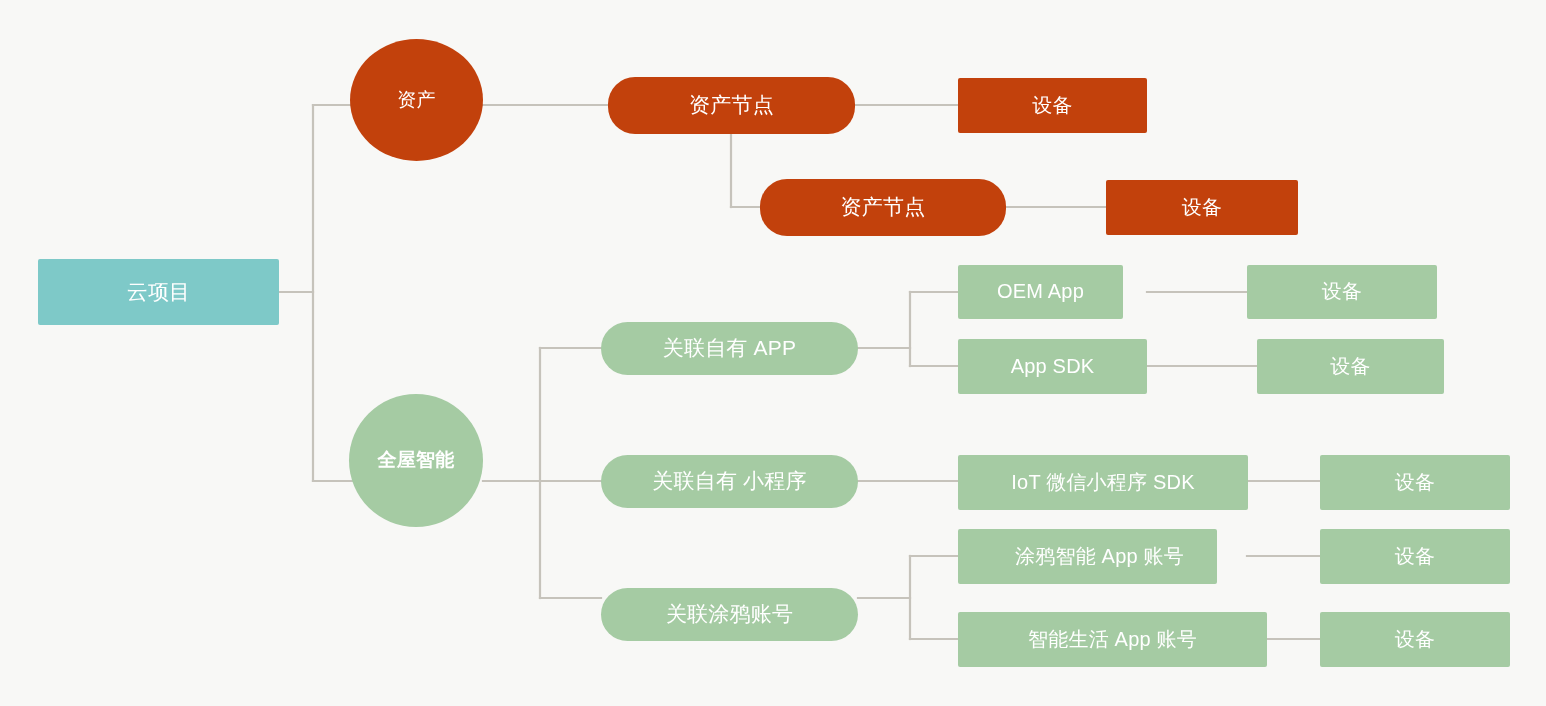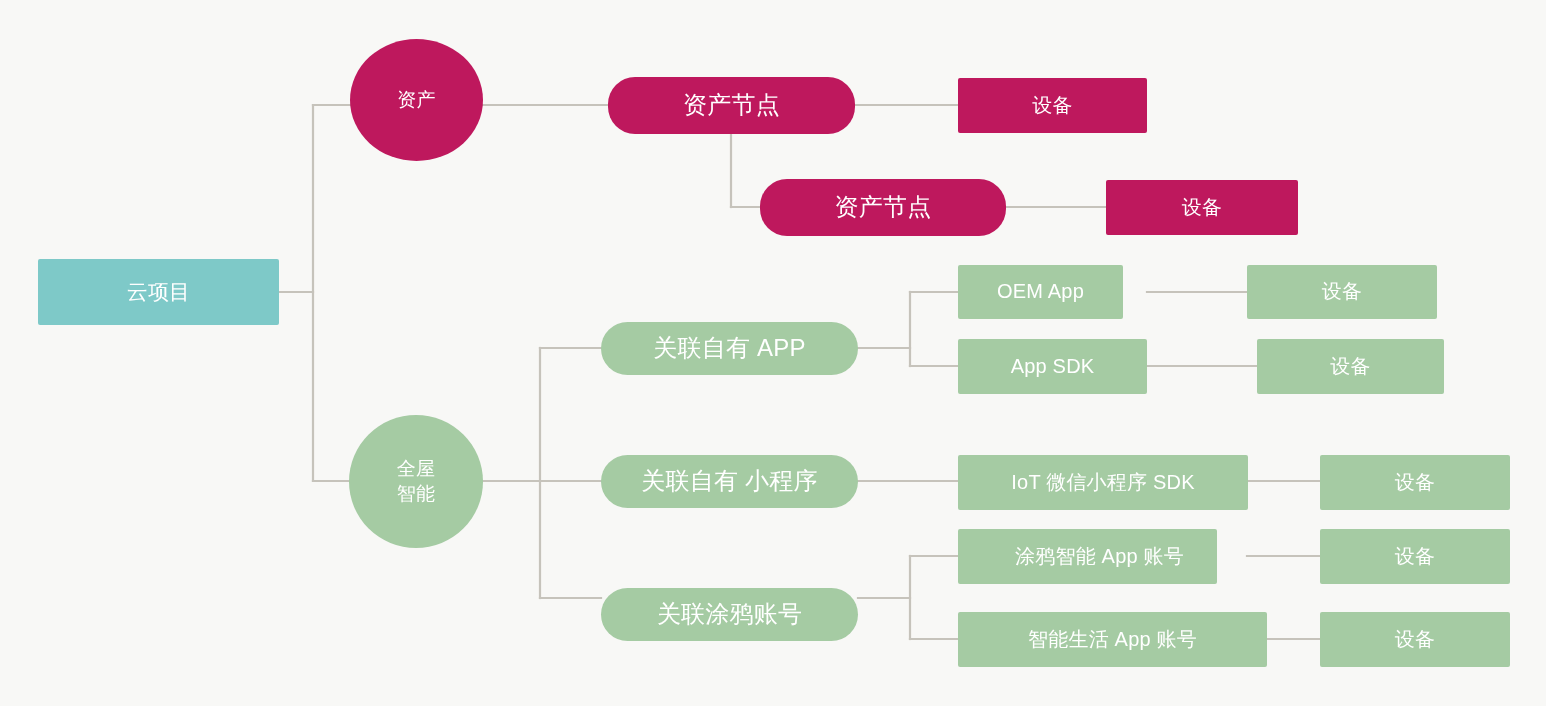--- a/index.html
+++ b/index.html
@@ -31,23 +31,23 @@
     justify-content: center;
     color: #ffffff;
     text-align: center;
     line-height: 1.28;
     box-sizing: border-box;
     white-space: pre;
     letter-spacing: 0.2px;
   }
   .n-root   { background: #7ec9c8; border-radius: 2px; font-size: 21px; }
   .n-circle { border-radius: 50%; font-size: 19px; }
-  .n-pill   { border-radius: 27px; font-size: 24px; }
+  .n-pill   { border-radius: 27px; font-size: 21px; }
   .n-rect   { border-radius: 2px; font-size: 20px; }
-  .c-yellow { background: #be185d; }
+  .c-yellow { background: #c2410c; }
   .c-green  { background: #a5cba3; }
 </style>
 </head>
 <body>
 
 <div id="canvas">
 
   <svg id="edges" viewBox="0 0 1546 706" width="1546" height="706">
     <g fill="none" stroke="#c6c3bb" stroke-width="2.2" stroke-linecap="square">
 
@@ -92,21 +92,21 @@
   <div class="node n-circle c-yellow" style="left:350px; top:39px; width:133px; height:122px;">资产</div>
 
   <div class="node n-pill c-yellow" style="left:608px; top:77px; width:247px; height:57px;">资产节点</div>
 
   <div class="node n-rect c-yellow" style="left:958px; top:78px; width:189px; height:55px;">设备</div>
 
   <div class="node n-pill c-yellow" style="left:760px; top:179px; width:246px; height:57px;">资产节点</div>
 
   <div class="node n-rect c-yellow" style="left:1106px; top:180px; width:192px; height:55px;">设备</div>
 
-  <div class="node n-circle c-green" style="left:349px; top:415px; width:134px; height:133px; flex-direction:column;">
+  <div class="node n-circle c-green" style="left:349px; top:394px; width:134px; height:133px; flex-direction:row;font-weight:bold;">
     <span>全屋</span>
     <span>智能</span>
   </div>
 
   <div class="node n-pill c-green" style="left:601px; top:322px; width:257px; height:53px;">关联自有 APP</div>
 
   <div class="node n-rect c-green" style="left:958px; top:265px; width:165px; height:54px;">OEM App</div>
 
   <div class="node n-rect c-green" style="left:1247px; top:265px; width:190px; height:54px;">设备</div>
 

